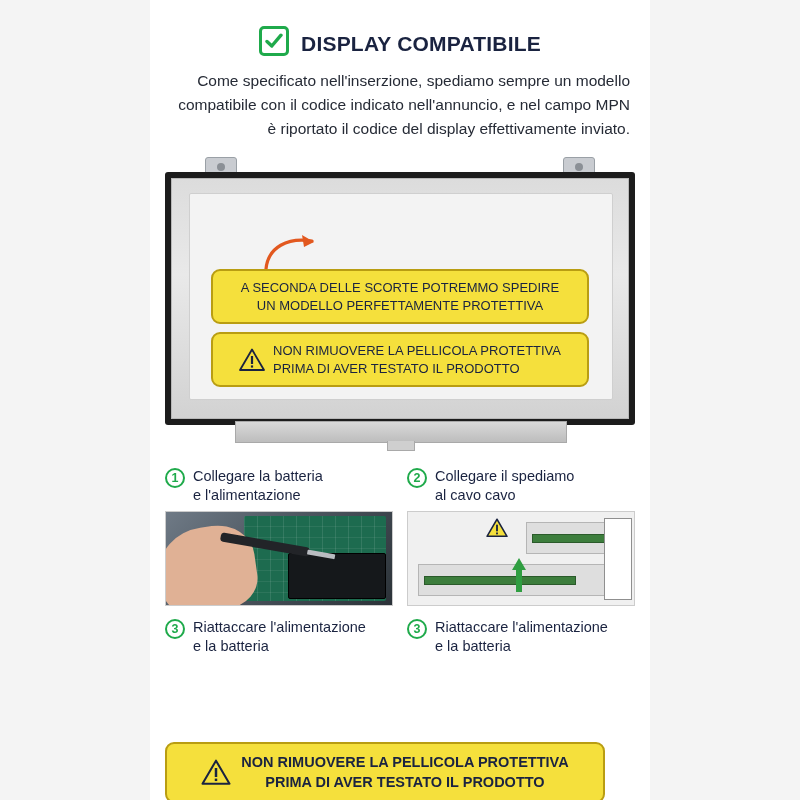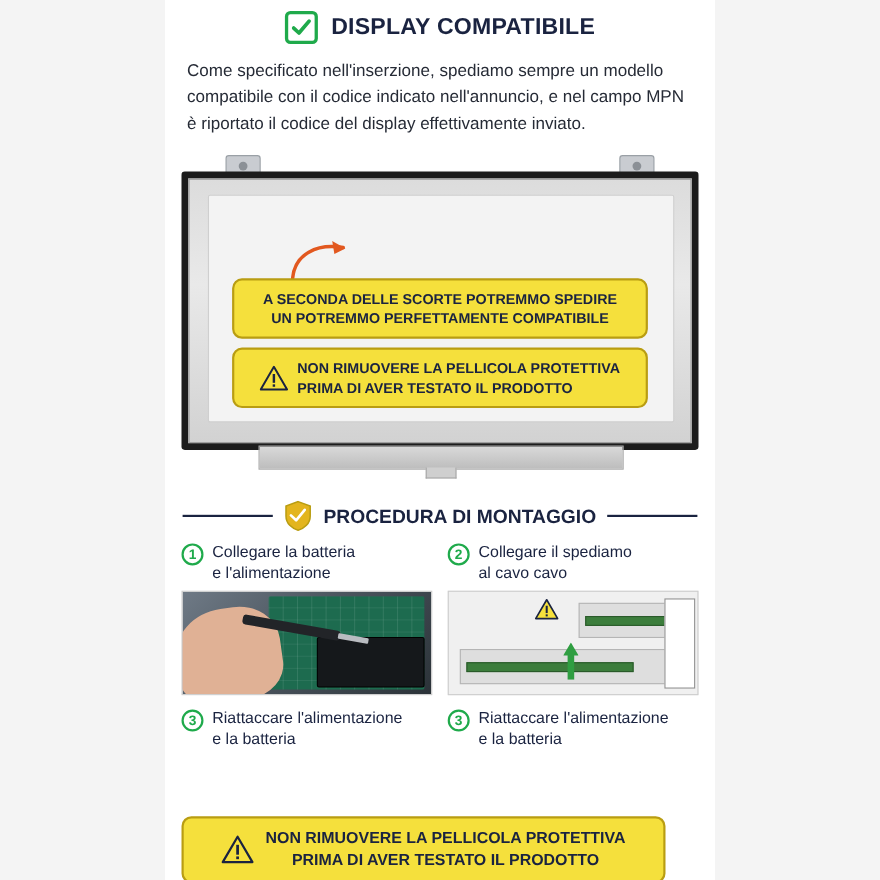--- a/index.html
+++ b/index.html
@@ -35,24 +35,24 @@
     left: 150px;
     top: 0;
     width: 500px;
     height: 800px;
     background: #ffffff;
   }
 
   
   .header-row {
     display: flex;
-    align-items: center;
+    align-items: flex-end;
     justify-content: center;
     gap: 12px;
-    padding-top: 10px;
+    padding-top: 26px;
   }
   .check-box-icon {
     width: 30px;
     height: 30px;
     border-radius: 5px;
     background: #ffffff;
     border: 3px solid #1faa4b;
     display: flex;
     align-items: center;
     justify-content: center;
@@ -61,21 +61,21 @@
   .check-box-icon svg { display: block; }
   .header-title {
     font-size: 21px;
     font-weight: bold;
     color: #1a2340;
     letter-spacing: 0.2px;
   }
   .header-paragraph {
     margin: 13px auto 0 auto;
     width: 460px;
-    text-align: left;
+    text-align: right;
     font-size: 15.5px;
     line-height: 1.55;
     color: #262b36;
   }
 
   
   .display-wrap {
     position: relative;
     margin: 16px auto 0 auto;
     width: 470px;
@@ -155,21 +155,21 @@
   .yellow-banner {
     position: absolute;
     left: 50%;
     transform: translateX(-50%);
     width: 378px;
     background: #f5e03c;
     border: 2px solid #b99d12;
     border-radius: 9px;
     text-align: center;
     color: #1a2340;
-    font-weight: bold;
+    font-weight: normal;
     font-size: 13px;
     line-height: 1.35;
     padding: 8px 6px;
     box-sizing: border-box;
   }
   .yellow-banner.one { top: 112px; }
   .yellow-banner.two {
     top: 175px;
     display: flex;
     align-items: center;
@@ -393,45 +393,36 @@
       <div class="screen-glass"></div>
       <div class="bottom-foil"></div>
 
       <svg class="arrow-curve" viewBox="0 0 60 40">
         <path d="M4 36 C6 14, 26 4, 50 8" fill="none" stroke="#e2581f" stroke-width="3.2" stroke-linecap="round"></path>
         <path d="M52 9 L40 2 L42 14 Z" fill="#e2581f"></path>
       </svg>
 
       <div class="yellow-banner one">
         <div>A SECONDA DELLE SCORTE POTREMMO SPEDIRE</div>
-        <div>UN POTREMMO PERFETTAMENTE COMPATIBILE</div>
+        <div>UN MODELLO PERFETTAMENTE PROTETTIVA</div>
       </div>
 
       <div class="yellow-banner two">
         <svg class="warn-tri" width="26" height="24" viewBox="0 0 26 24">
           <path d="M13 1.5 L25 22 L1 22 Z" fill="#f5e03c" stroke="#1a2340" stroke-width="1.8" stroke-linejoin="round"></path>
           <rect x="11.9" y="8" width="2.2" height="8" fill="#1a2340"></rect>
           <rect x="11.9" y="17.4" width="2.2" height="2.2" fill="#1a2340"></rect>
         </svg>
         <div>
           <div>NON RIMUOVERE LA PELLICOLA PROTETTIVA</div>
           <div>PRIMA DI AVER TESTATO IL PRODOTTO</div>
         </div>
       </div>
     </div>
 
-    <div class="proc-head">
-      <span class="proc-line"></span>
-      <svg class="shield-icon" width="26" height="28" viewBox="0 0 26 28">
-        <path d="M13 1 L24 5 V14 C24 21 18.5 25.5 13 27 C7.5 25.5 2 21 2 14 V5 Z" fill="#e3b51e" stroke="#b99d12" stroke-width="1.4"></path>
-        <path d="M6.5 13.5 L11.2 18 L19 8.5" fill="none" stroke="#ffffff" stroke-width="2.4" stroke-linecap="round" stroke-linejoin="round"></path>
-      </svg>
-      <span class="proc-title">PROCEDURA DI MONTAGGIO</span>
-      <span class="proc-line"></span>
-    </div>
 
     <div class="steps-grid">
 
       <div>
         <div class="step">
           <span class="step-num">1</span>
           <span class="step-text">
             <span>Collegare la batteria</span><br>
             <span>e l'alimentazione</span>
           </span>

